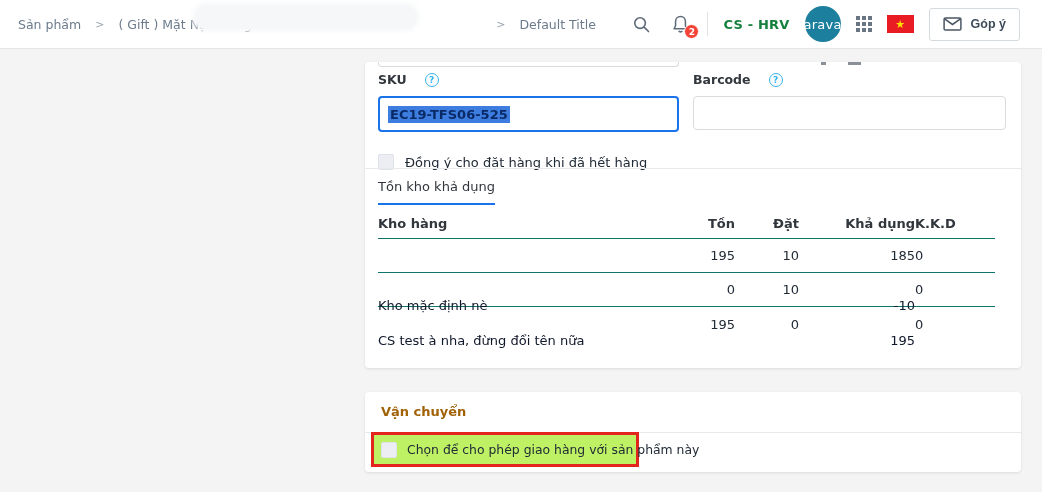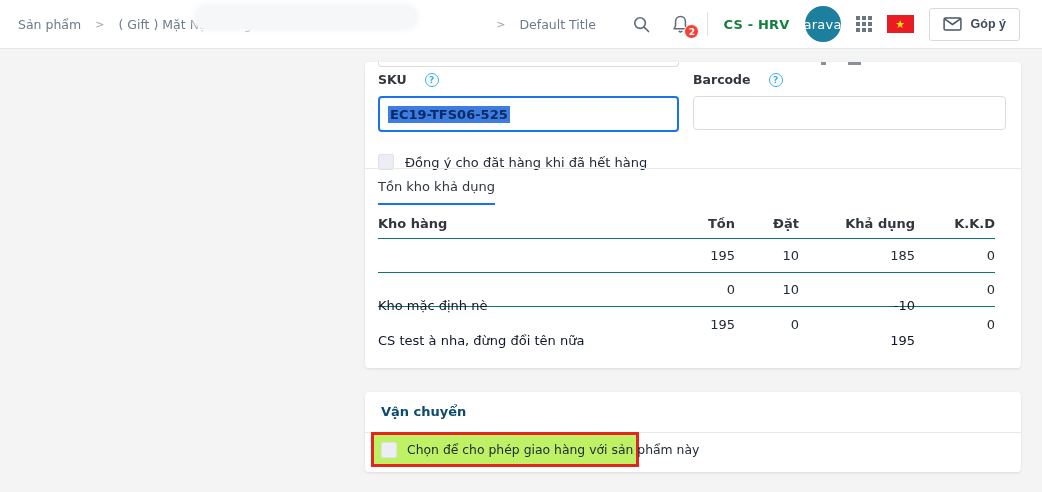--- a/index.html
+++ b/index.html
@@ -94,25 +94,25 @@
 
   
   .inv-table { position:absolute; left:13px; top:146px; width:617px; }
   .inv-row { display:flex; align-items:center; height:34px; border-bottom:1px solid #0f766e; }
   .inv-row.header { height:31px; font-weight:bold; color:#31373d; }
   .inv-row.last { border-bottom:none; }
   .col-name { flex:1; text-align:left; }
   .col-ton { width:100px; text-align:right; }
   .col-dat { width:64px; text-align:right; }
   .col-kha { width:116px; text-align:right; }
-  .col-kkd { width:80px; text-align:right; }
+  .col-kkd { width:80px; text-align:left; }
   .link { color:#0f172a; cursor:pointer;margin-top:32px; }
 
   
-  .shipping-title { position:absolute; left:16px; top:12px; font-weight:bold; font-size:13px; color:#0c4a6e; }
+  .shipping-title { position:absolute; left:16px; top:12px; font-weight:bold; font-size:13px; color:#a16207; }
   .div-ship { top:40px; }
   .annotation-box {
     position:absolute; left:6px; top:40px; width:268px; height:35px;
     border:3px solid #e3261d; background:#bef264;
     display:flex; align-items:center; gap:10px; padding:0 6px 0 7px;
     font-size:12.4px; z-index:3; white-space:nowrap;
   }
 </style>
 </head>
 <body>

